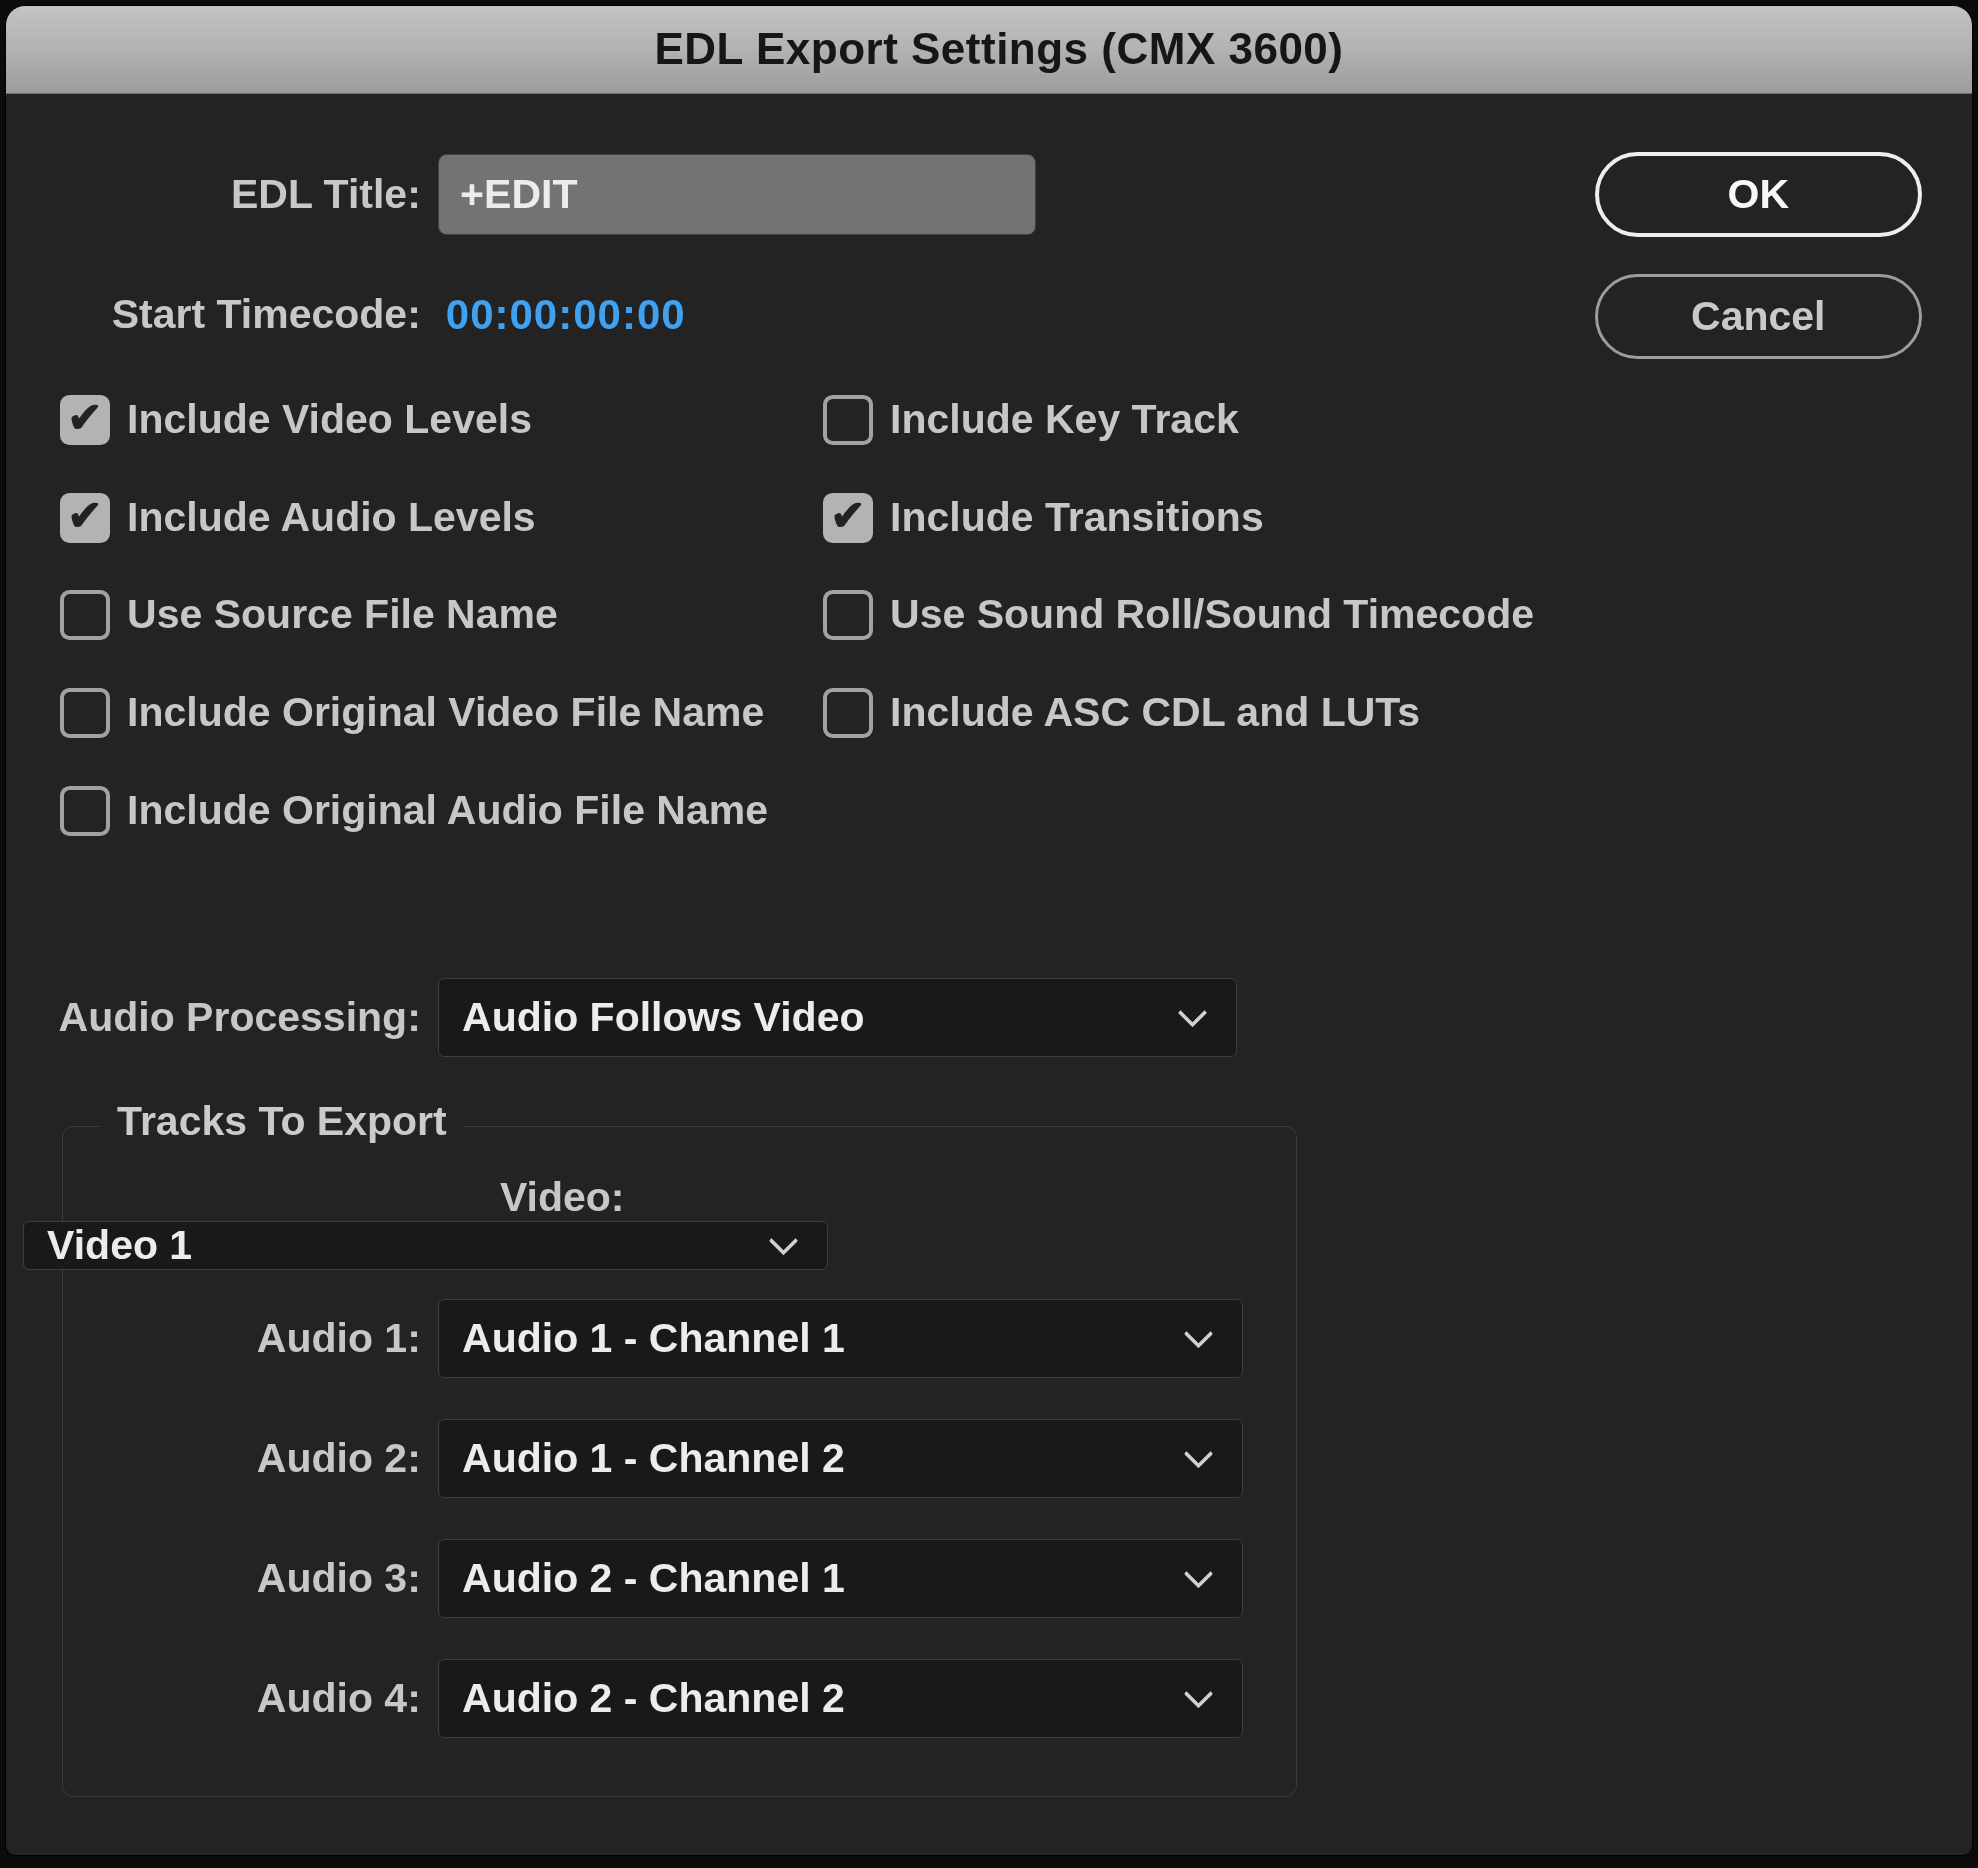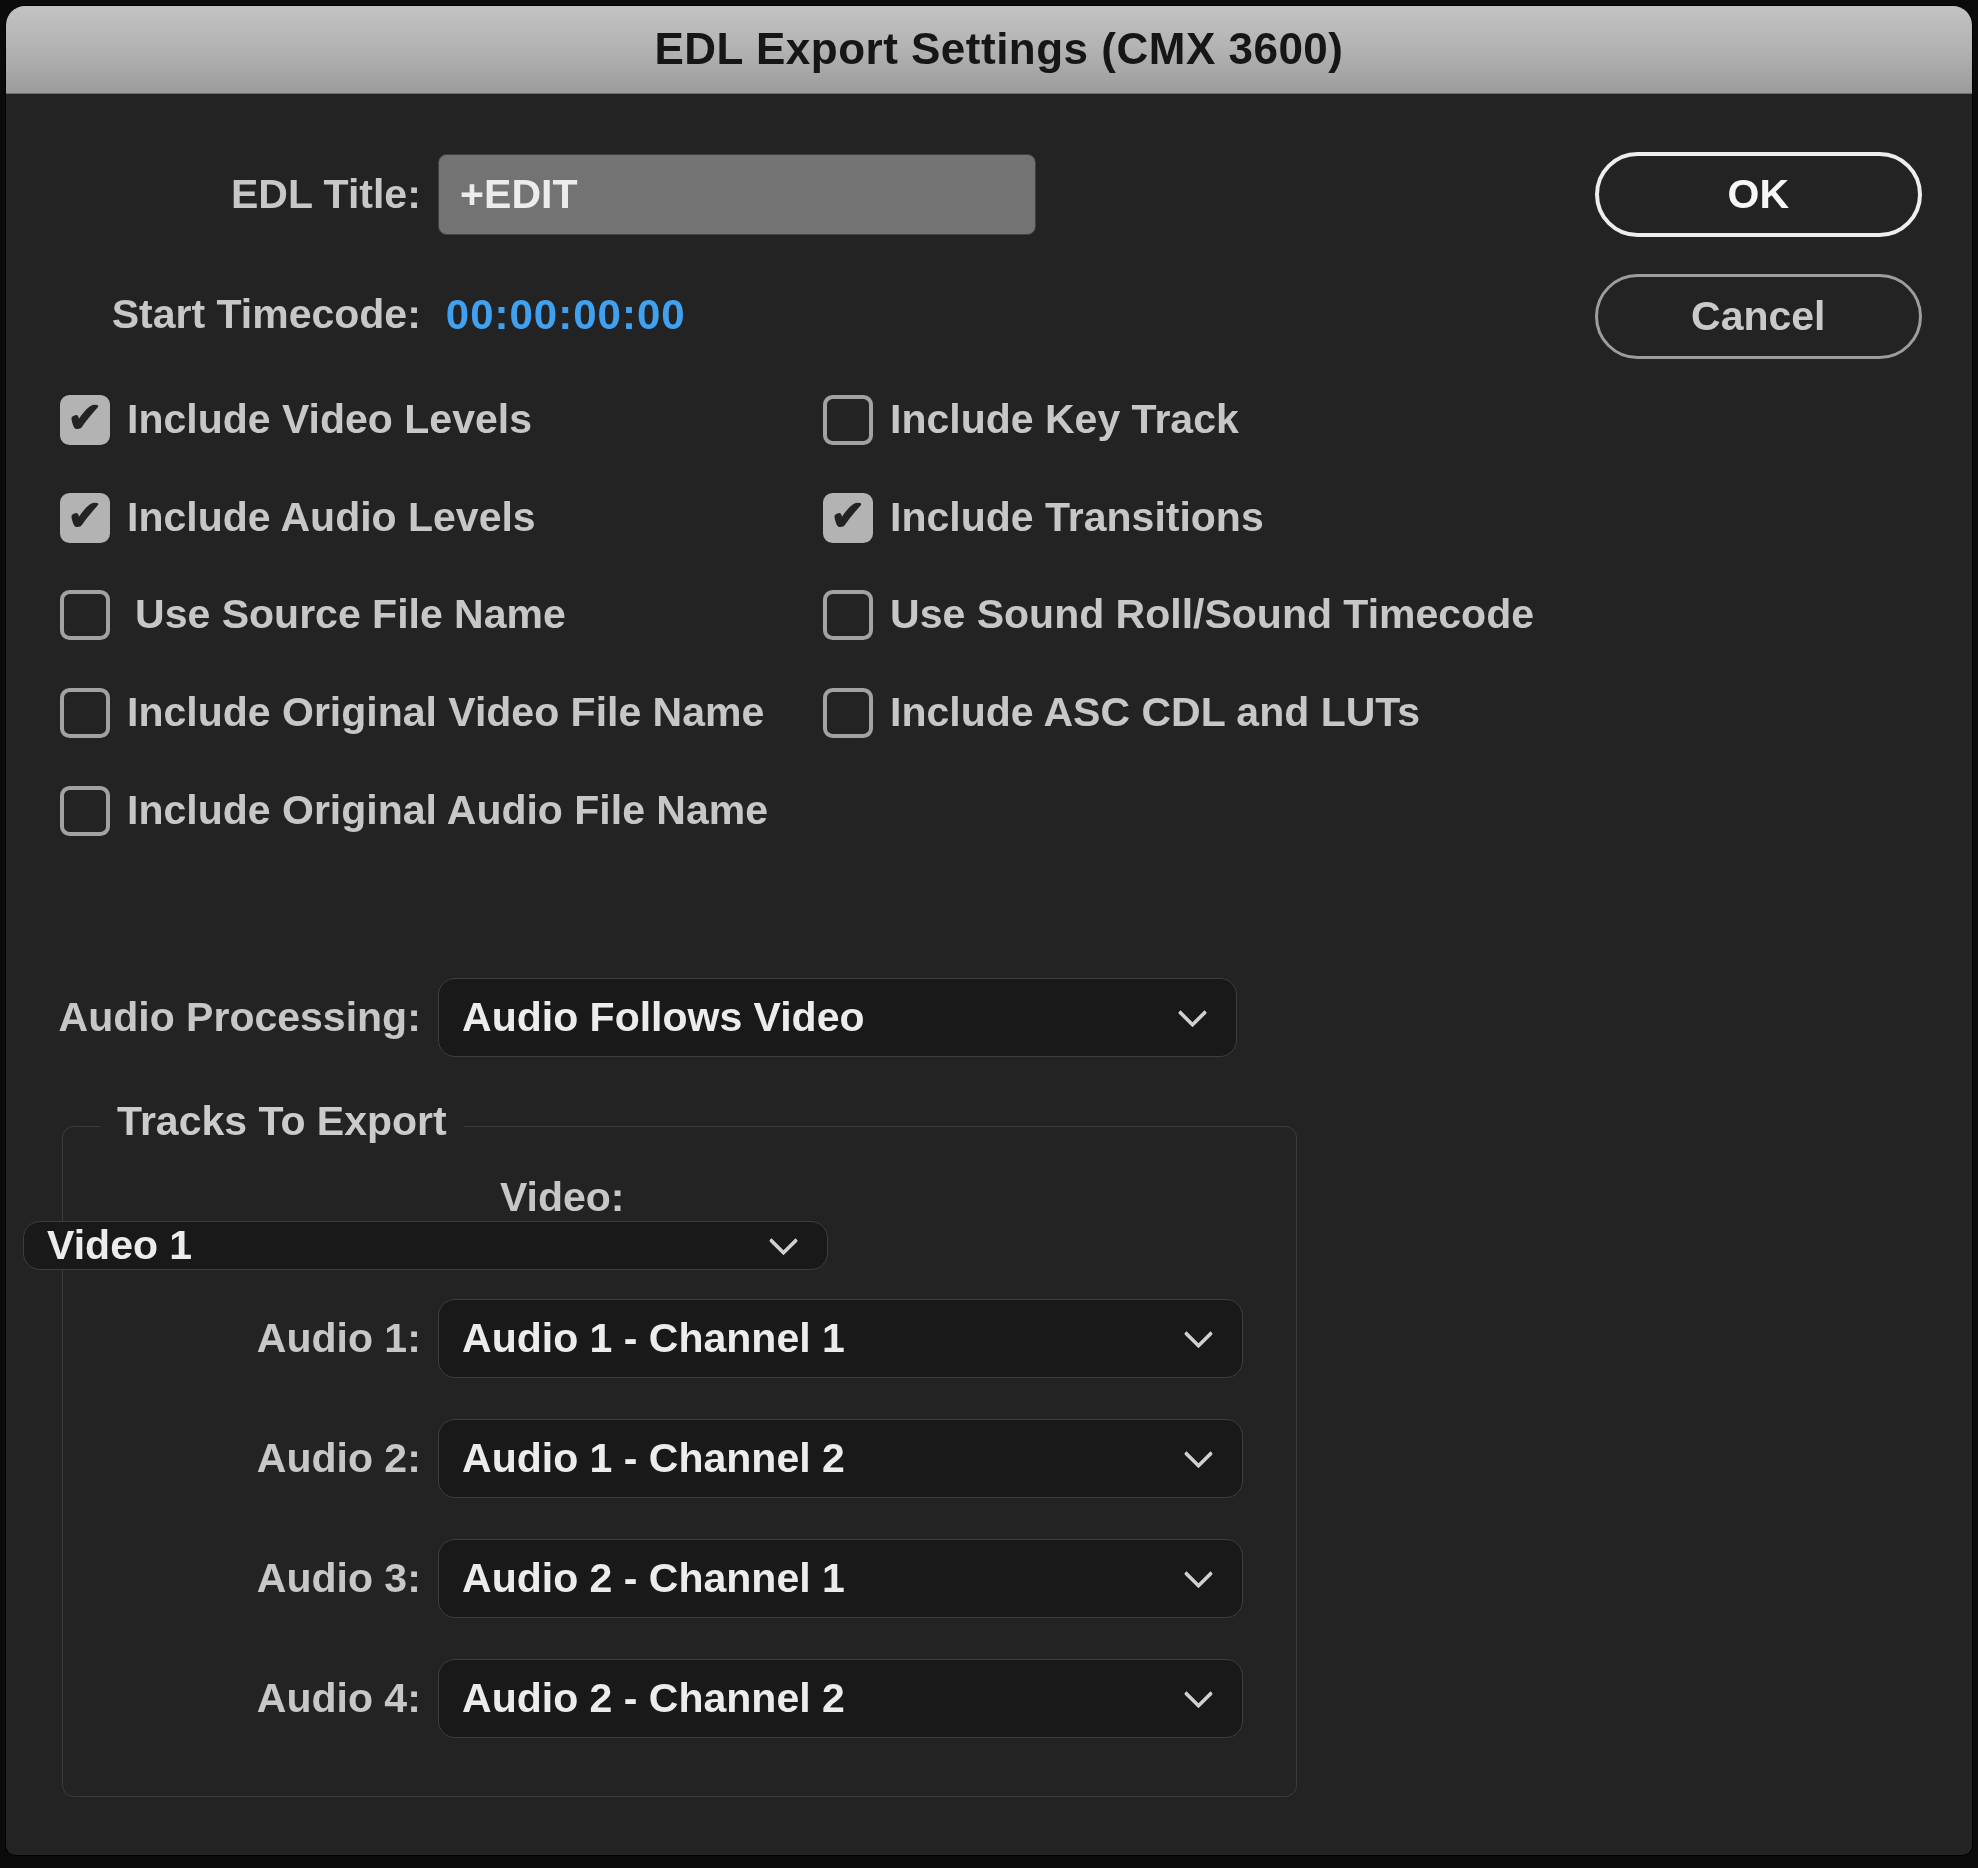--- a/index.html
+++ b/index.html
@@ -74,21 +74,21 @@
     display:none;font-size:42px;font-weight:900;color:#232323;line-height:1;
     transform:translateY(-1.9px);
   }
   .cb-row.checked .tick{display:block;}
   .cb-label{
     margin-left:17.3px;font-size:41px;font-weight:700;color:#c7c7c7;white-space:nowrap;
   }
   
   .select{
     margin-left:17.3px;height:79px;
-    background:#191919;border:1.9px solid #3e3e3e;border-radius:17px;
+    background:#191919;border:1.9px solid #3e3e3e;border-radius:6px;
     display:flex;align-items:center;cursor:pointer;position:relative;
   }
   .sel-value{
     padding-left:23px;font-size:41px;font-weight:700;color:#ececec;white-space:nowrap;
   }
   .chev{
     position:absolute;right:33px;top:50%;
     width:21px;height:21px;
     border-right:4.8px solid #cfcfcf;border-bottom:4.8px solid #cfcfcf;
     transform:translateY(-70%) rotate(45deg);border-radius:1.9px;
@@ -135,21 +135,21 @@
         <span class="tick">✔</span>
       </span>
     <span class="cb-label">Include Video Levels</span>
   </div>
   <div class="cb-row checked" style="left:54px;top:482px;">
     <span class="cb-box">
         <span class="tick">✔</span>
       </span>
     <span class="cb-label">Include Audio Levels</span>
   </div>
-  <div class="cb-row" style="left:54px;top:579px;gap:8px;">
+  <div class="cb-row" style="left:54px;top:579px;">
     <span class="cb-box"></span>
     <span class="cb-label">Use Source File Name</span>
   </div>
   <div class="cb-row" style="left:54px;top:677px;">
     <span class="cb-box"></span>
     <span class="cb-label">Include Original Video File Name</span>
   </div>
   <div class="cb-row" style="left:54px;top:775px;">
     <span class="cb-box"></span>
     <span class="cb-label">Include Original Audio File Name</span>

